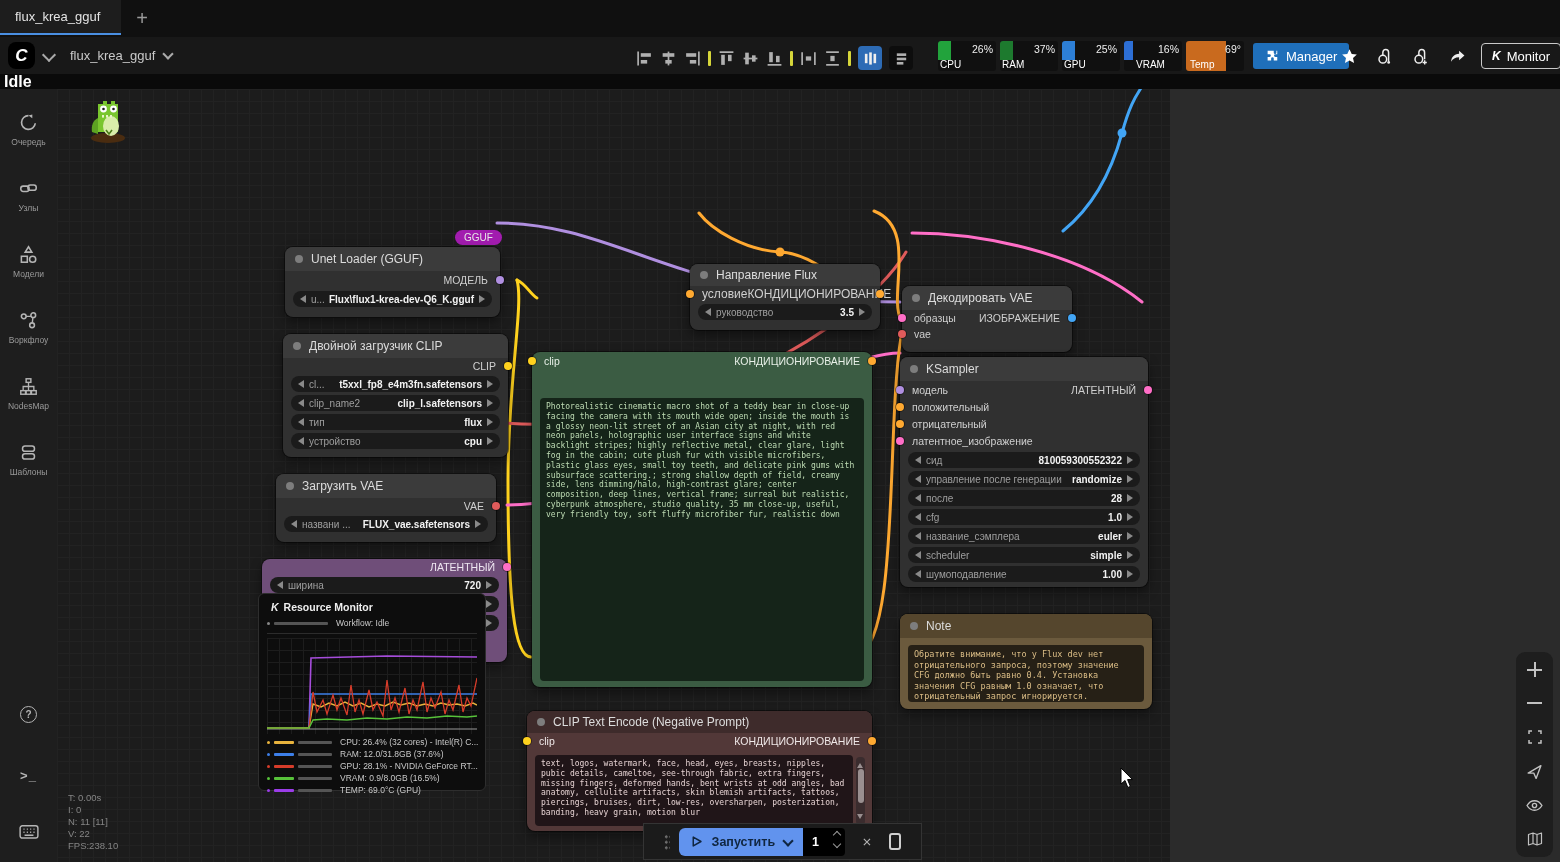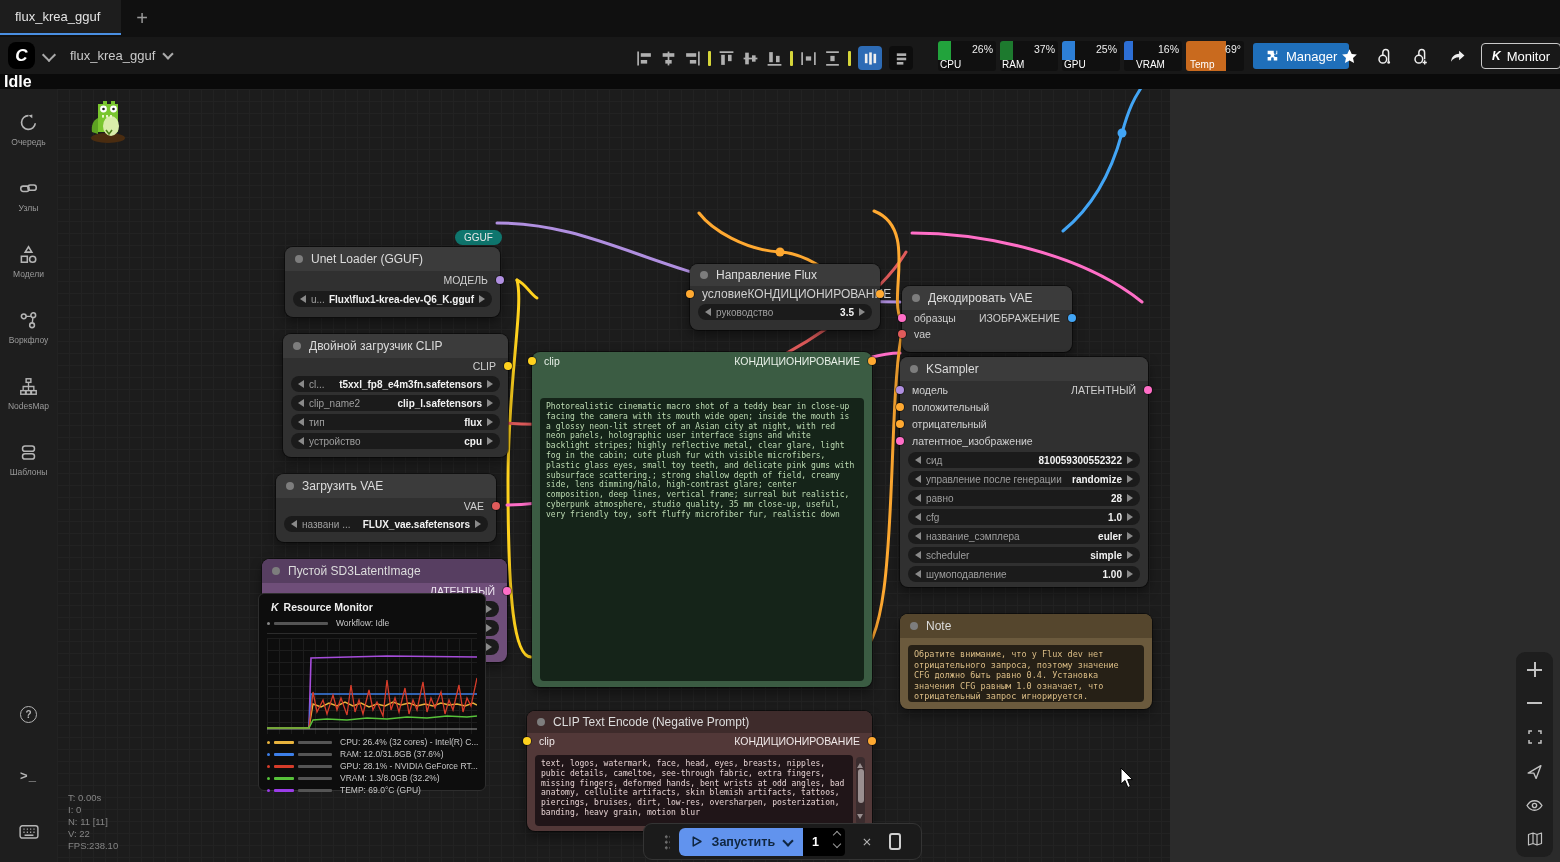--- a/index.html
+++ b/index.html
@@ -79,41 +79,41 @@
   .c-model{background:#b08fe0;} .c-clip{background:#ffd21e;} .c-cond{background:#ffa931;}
   .c-vae{background:#e05b5b;} .c-latent{background:#ff6ec7;} .c-image{background:#42a5f5;}
   .widget{height:16px;background:#1b1b1b;border-radius:9px;margin:3px 8px;display:flex;align-items:center;
       padding:0 7px;font-size:10px;white-space:nowrap;overflow:hidden;}
   .wlbl{color:#9f9f9f;margin-left:5px;}
   .wval{margin-left:auto;margin-right:5px;color:#f2f2f2;font-weight:700;}
   .arr-l{width:0;height:0;border:4px solid transparent;border-right:6px solid #8a8a8a;border-left:0;flex:none;}
   .arr-r{width:0;height:0;border:4px solid transparent;border-left:6px solid #8a8a8a;border-right:0;flex:none;}
   .ta{position:absolute;border-radius:4px;font-family:"DejaVu Sans Mono",monospace;font-size:8px;line-height:9.8px;
       padding:4px 6px;overflow:hidden;box-sizing:border-box;}
-  #gguf-badge{left:455px;top:230px;background:#0f766e;border-radius:9px;padding:2px 9px;font-size:10px;color:#e6e6e6;}
+  #gguf-badge{left:455px;top:230px;background:#a21caf;border-radius:9px;padding:2px 9px;font-size:10px;color:#e6e6e6;}
 
   
   .sbar{position:absolute;right:7px;top:46px;bottom:6px;width:9px;background:#3a2c2e;border-radius:4px;}
   .sbar .thumb{position:absolute;left:1.5px;top:12px;width:6px;height:34px;background:#9a8f90;border-radius:3px;}
   .tri-u{position:absolute;left:1px;top:3px;width:0;height:0;border:3.5px solid transparent;border-bottom:5px solid #9a8f90;}
   .tri-d{position:absolute;left:1px;bottom:3px;width:0;height:0;border:3.5px solid transparent;border-top:5px solid #9a8f90;}
 
   
   #node-monitor{left:258px;top:593px;width:228px;height:198px;background:#0d0d0d;border:1px solid #2e2e2e;border-radius:6px;box-sizing:border-box;}
   #node-monitor .mtitle{display:flex;align-items:center;gap:5px;padding:7px 0 4px 12px;font-size:10.5px;font-weight:700;color:#eee;}
   #node-monitor .k{font-style:italic;font-weight:800;}
   .leg-row{display:flex;align-items:center;gap:4px;height:12px;padding-left:8px;font-size:8.5px;color:#c9c9c9;white-space:nowrap;}
   .leg-dot{width:3px;height:3px;border-radius:50%;flex:none;}
   .leg-bar{width:20px;height:3px;border-radius:1px;flex:none;}
   .leg-gray{width:34px;height:3px;background:#555;border-radius:1px;flex:none;margin-right:4px;}
   #mon-divider{margin:4px 8px;border-top:1px solid #2c2c2c;}
   #mon-chart{margin:2px 8px;height:96px;background-image:linear-gradient(#1d1d1d 1px,transparent 1px),linear-gradient(90deg,#1d1d1d 1px,transparent 1px);background-size:12px 12px;}
 
   
-  #runbar{left:643px;top:823px;width:279px;height:37px;background:#1b1b1b;border:1px solid #343434;border-radius:9px;
+  #runbar{left:643px;top:823px;width:279px;height:37px;background:#1b1b1b;border:1px solid #343434;border-radius:0;
       display:flex;align-items:center;padding:0 20px;gap:9px;box-sizing:border-box;}
   #drag-handle{width:9px;height:16px;background-image:radial-gradient(#6e6e6e 1.1px,transparent 1.3px);background-size:4.5px 5.5px;}
   #run-btn{height:28px;background:#6193ee;border-radius:6px 0 0 6px;display:flex;align-items:center;gap:9px;padding:0 11px;}
   #run-btn .rlabel{font-size:12.5px;color:#102640;font-weight:600;}
   #run-btn .chev{border-color:#102640;width:6px;height:6px;margin-top:-2px;}
   #count-box{height:28px;width:42px;background:#000;border-radius:0 4px 4px 0;display:flex;align-items:center;color:#fff;font-size:12.5px;font-weight:700;padding-left:9px;box-sizing:border-box;position:relative;}
   .stepper{position:absolute;right:5px;top:4px;display:flex;flex-direction:column;gap:3px;}
   .stepper i{width:5px;height:5px;border-right:1.6px solid #999;border-bottom:1.6px solid #999;display:block;}
   .stepper .up{transform:rotate(-135deg);} .stepper .dn{transform:rotate(45deg);}
   #stop-btn{width:13px;height:13px;border:2px solid #cfcfcf;border-radius:3px;}
@@ -375,24 +375,20 @@
     </div>
   <div class="widget">
       <span class="arr-l"></span>
       <span class="wlbl">названи ...</span>
       <span class="wval">FLUX_vae.safetensors</span>
       <span class="arr-r"></span>
     </div>
 </div>
 
 <div class="node purple" style="left:262px;top:559px;width:245px;height:103px">
-  <div class="nhead">
-      <span class="ndot"></span>
-      <span>Пустой SD3LatentImage</span>
-    </div>
   <div class="prow" style="height:15px;color:#efe7f2">
       <span class="right">ЛАТЕНТНЫЙ</span>
       <span class="pdot out c-latent"></span>
     </div>
   <div class="widget">
       <span class="arr-l"></span>
       <span class="wlbl">ширина</span>
       <span class="wval">720</span>
       <span class="arr-r"></span>
     </div>
@@ -505,21 +501,21 @@
       <span class="arr-r"></span>
     </div>
   <div class="widget">
       <span class="arr-l"></span>
       <span class="wlbl">управление после генерации</span>
       <span class="wval">randomize</span>
       <span class="arr-r"></span>
     </div>
   <div class="widget">
       <span class="arr-l"></span>
-      <span class="wlbl">равно</span>
+      <span class="wlbl">после</span>
       <span class="wval">28</span>
       <span class="arr-r"></span>
     </div>
   <div class="widget">
       <span class="arr-l"></span>
       <span class="wlbl">cfg</span>
       <span class="wval">1.0</span>
       <span class="arr-r"></span>
     </div>
   <div class="widget">
@@ -584,21 +580,21 @@
   <div class="leg-row">
       <span class="leg-dot" style="background:#d63c2a"></span>
       <span class="leg-bar" style="background:#d63c2a"></span>
       <span class="leg-gray"></span>
       <span>GPU: 28.1% - NVIDIA GeForce RT...</span>
     </div>
   <div class="leg-row">
       <span class="leg-dot" style="background:#57c23a"></span>
       <span class="leg-bar" style="background:#57c23a"></span>
       <span class="leg-gray"></span>
-      <span>VRAM: 1.3/8.0GB (32.2%)</span>
+      <span>VRAM: 0.9/8.0GB (16.5%)</span>
     </div>
   <div class="leg-row">
       <span class="leg-dot" style="background:#9b3de8"></span>
       <span class="leg-bar" style="background:#9b3de8"></span>
       <span class="leg-gray"></span>
       <span>TEMP: 69.0°C (GPU)</span>
     </div>
 </div>
 
 <div class="abs" id="sidebar">

